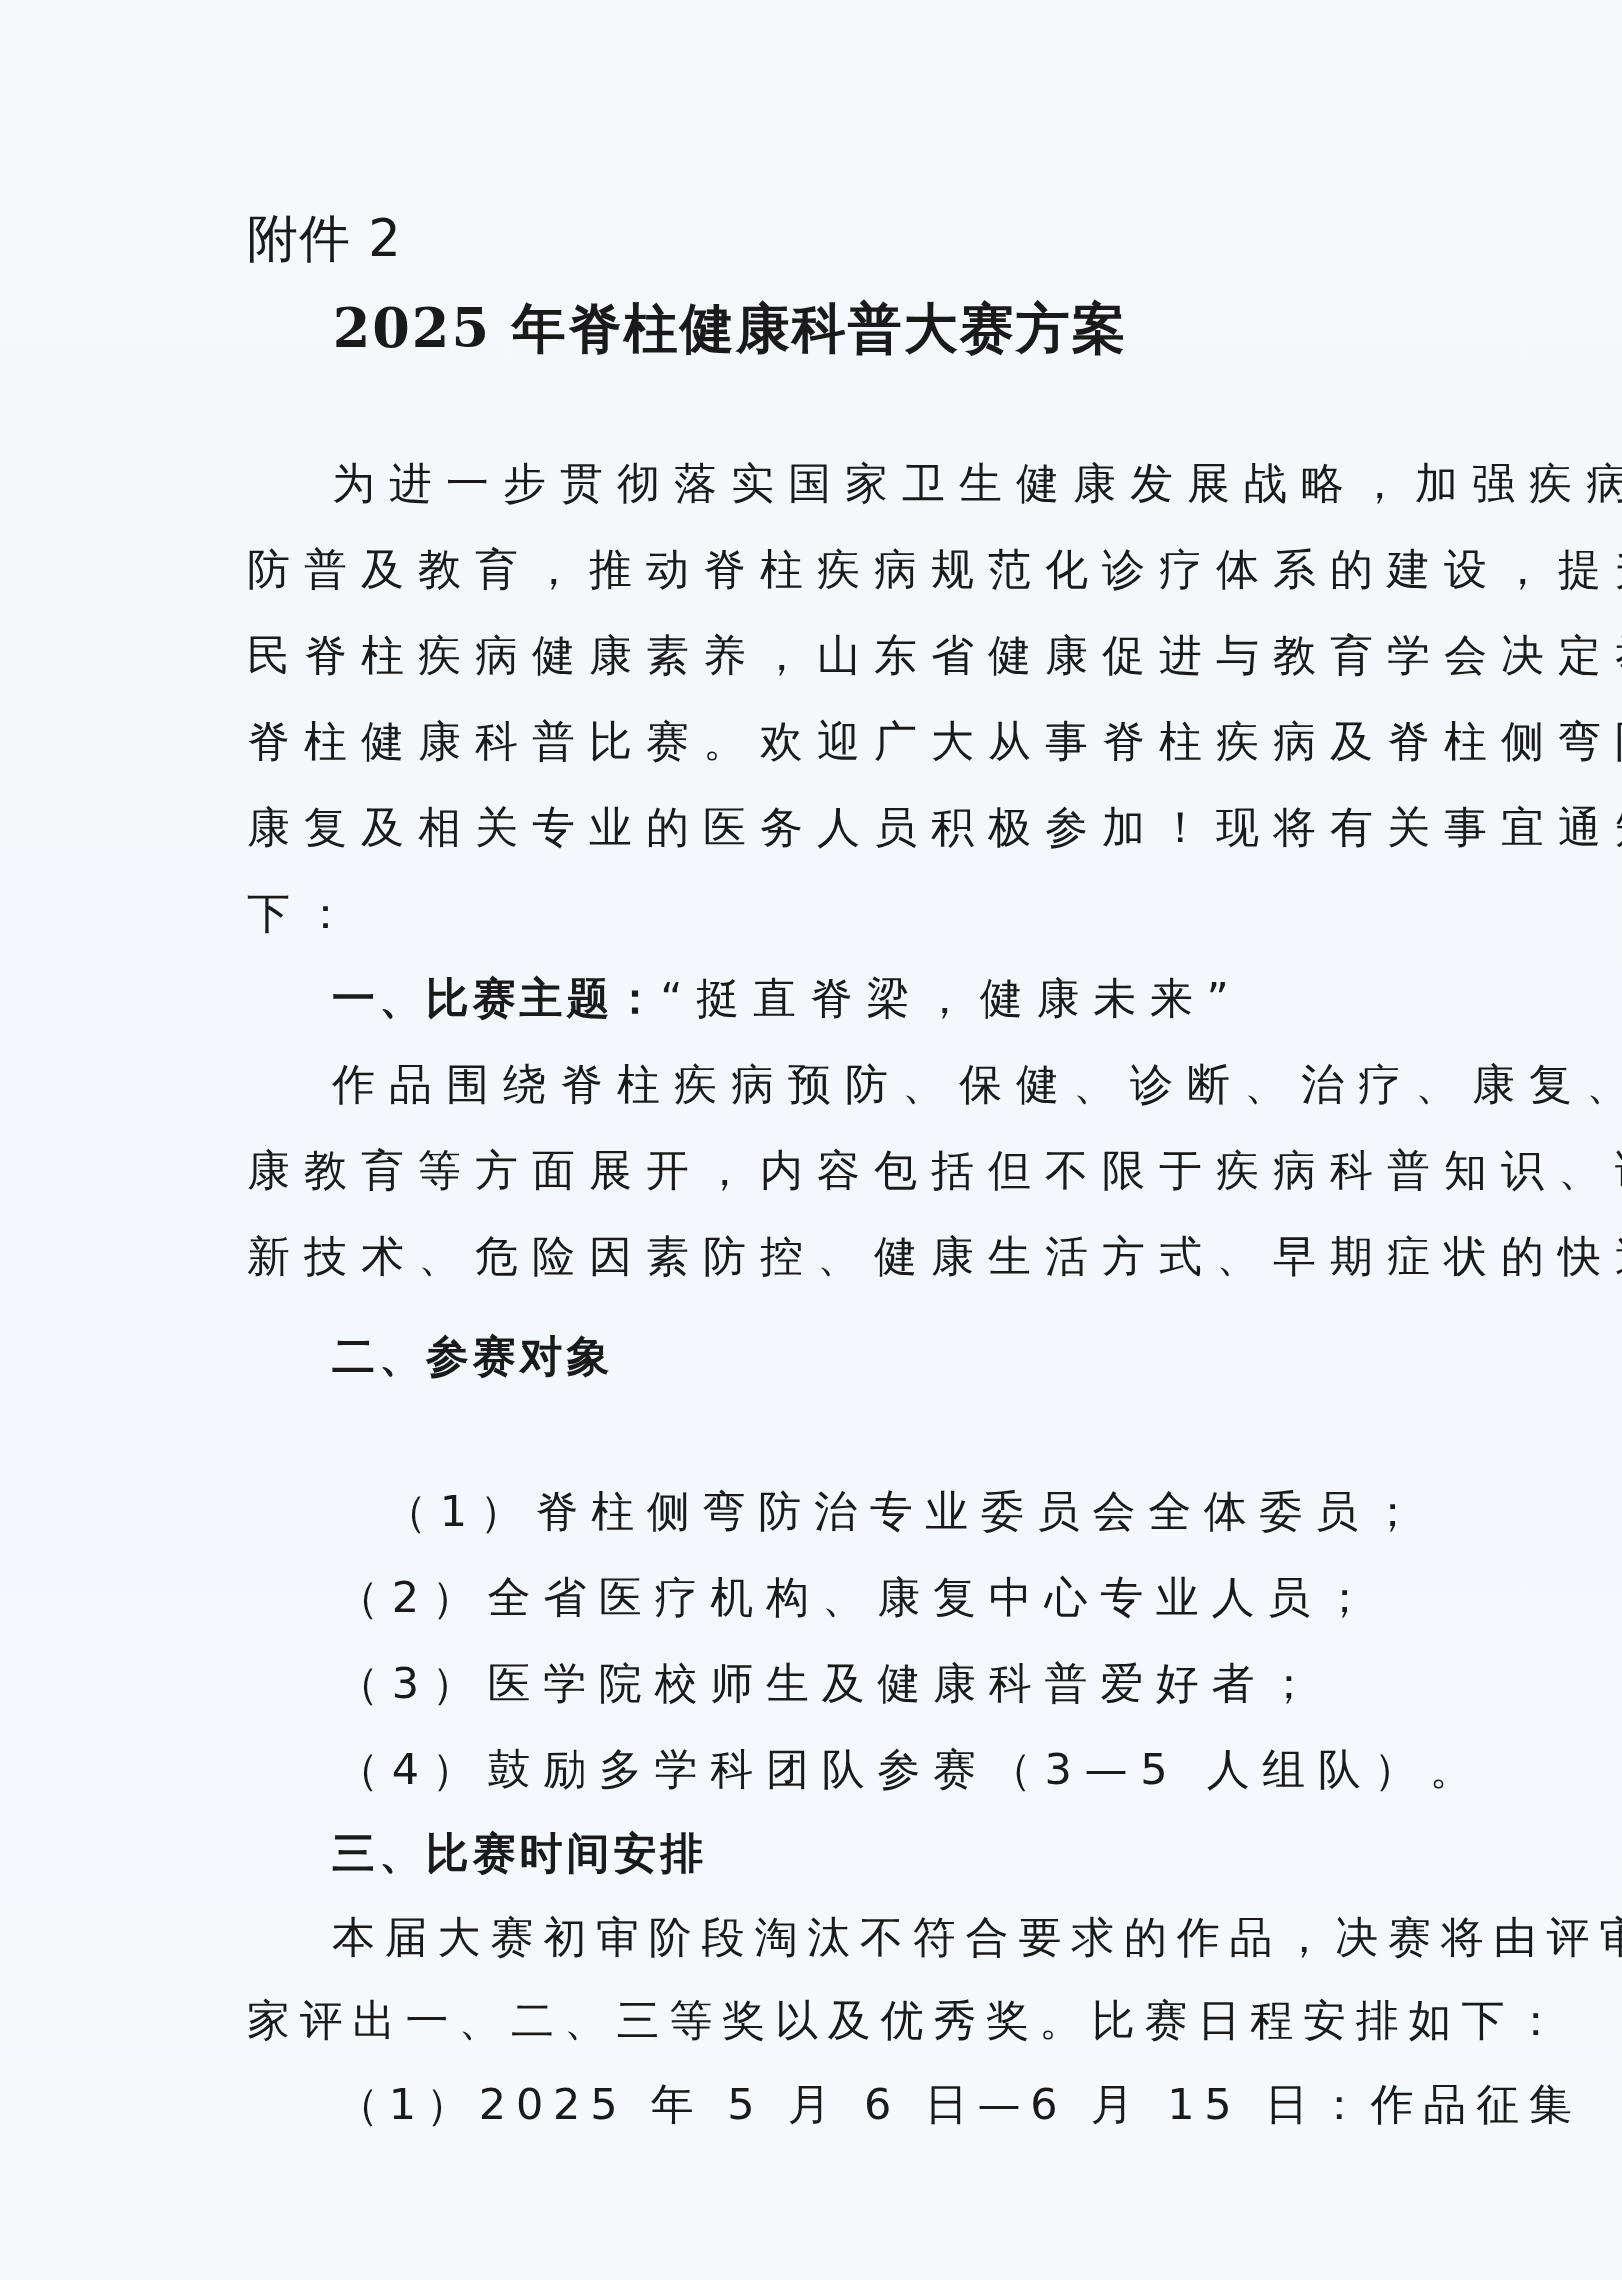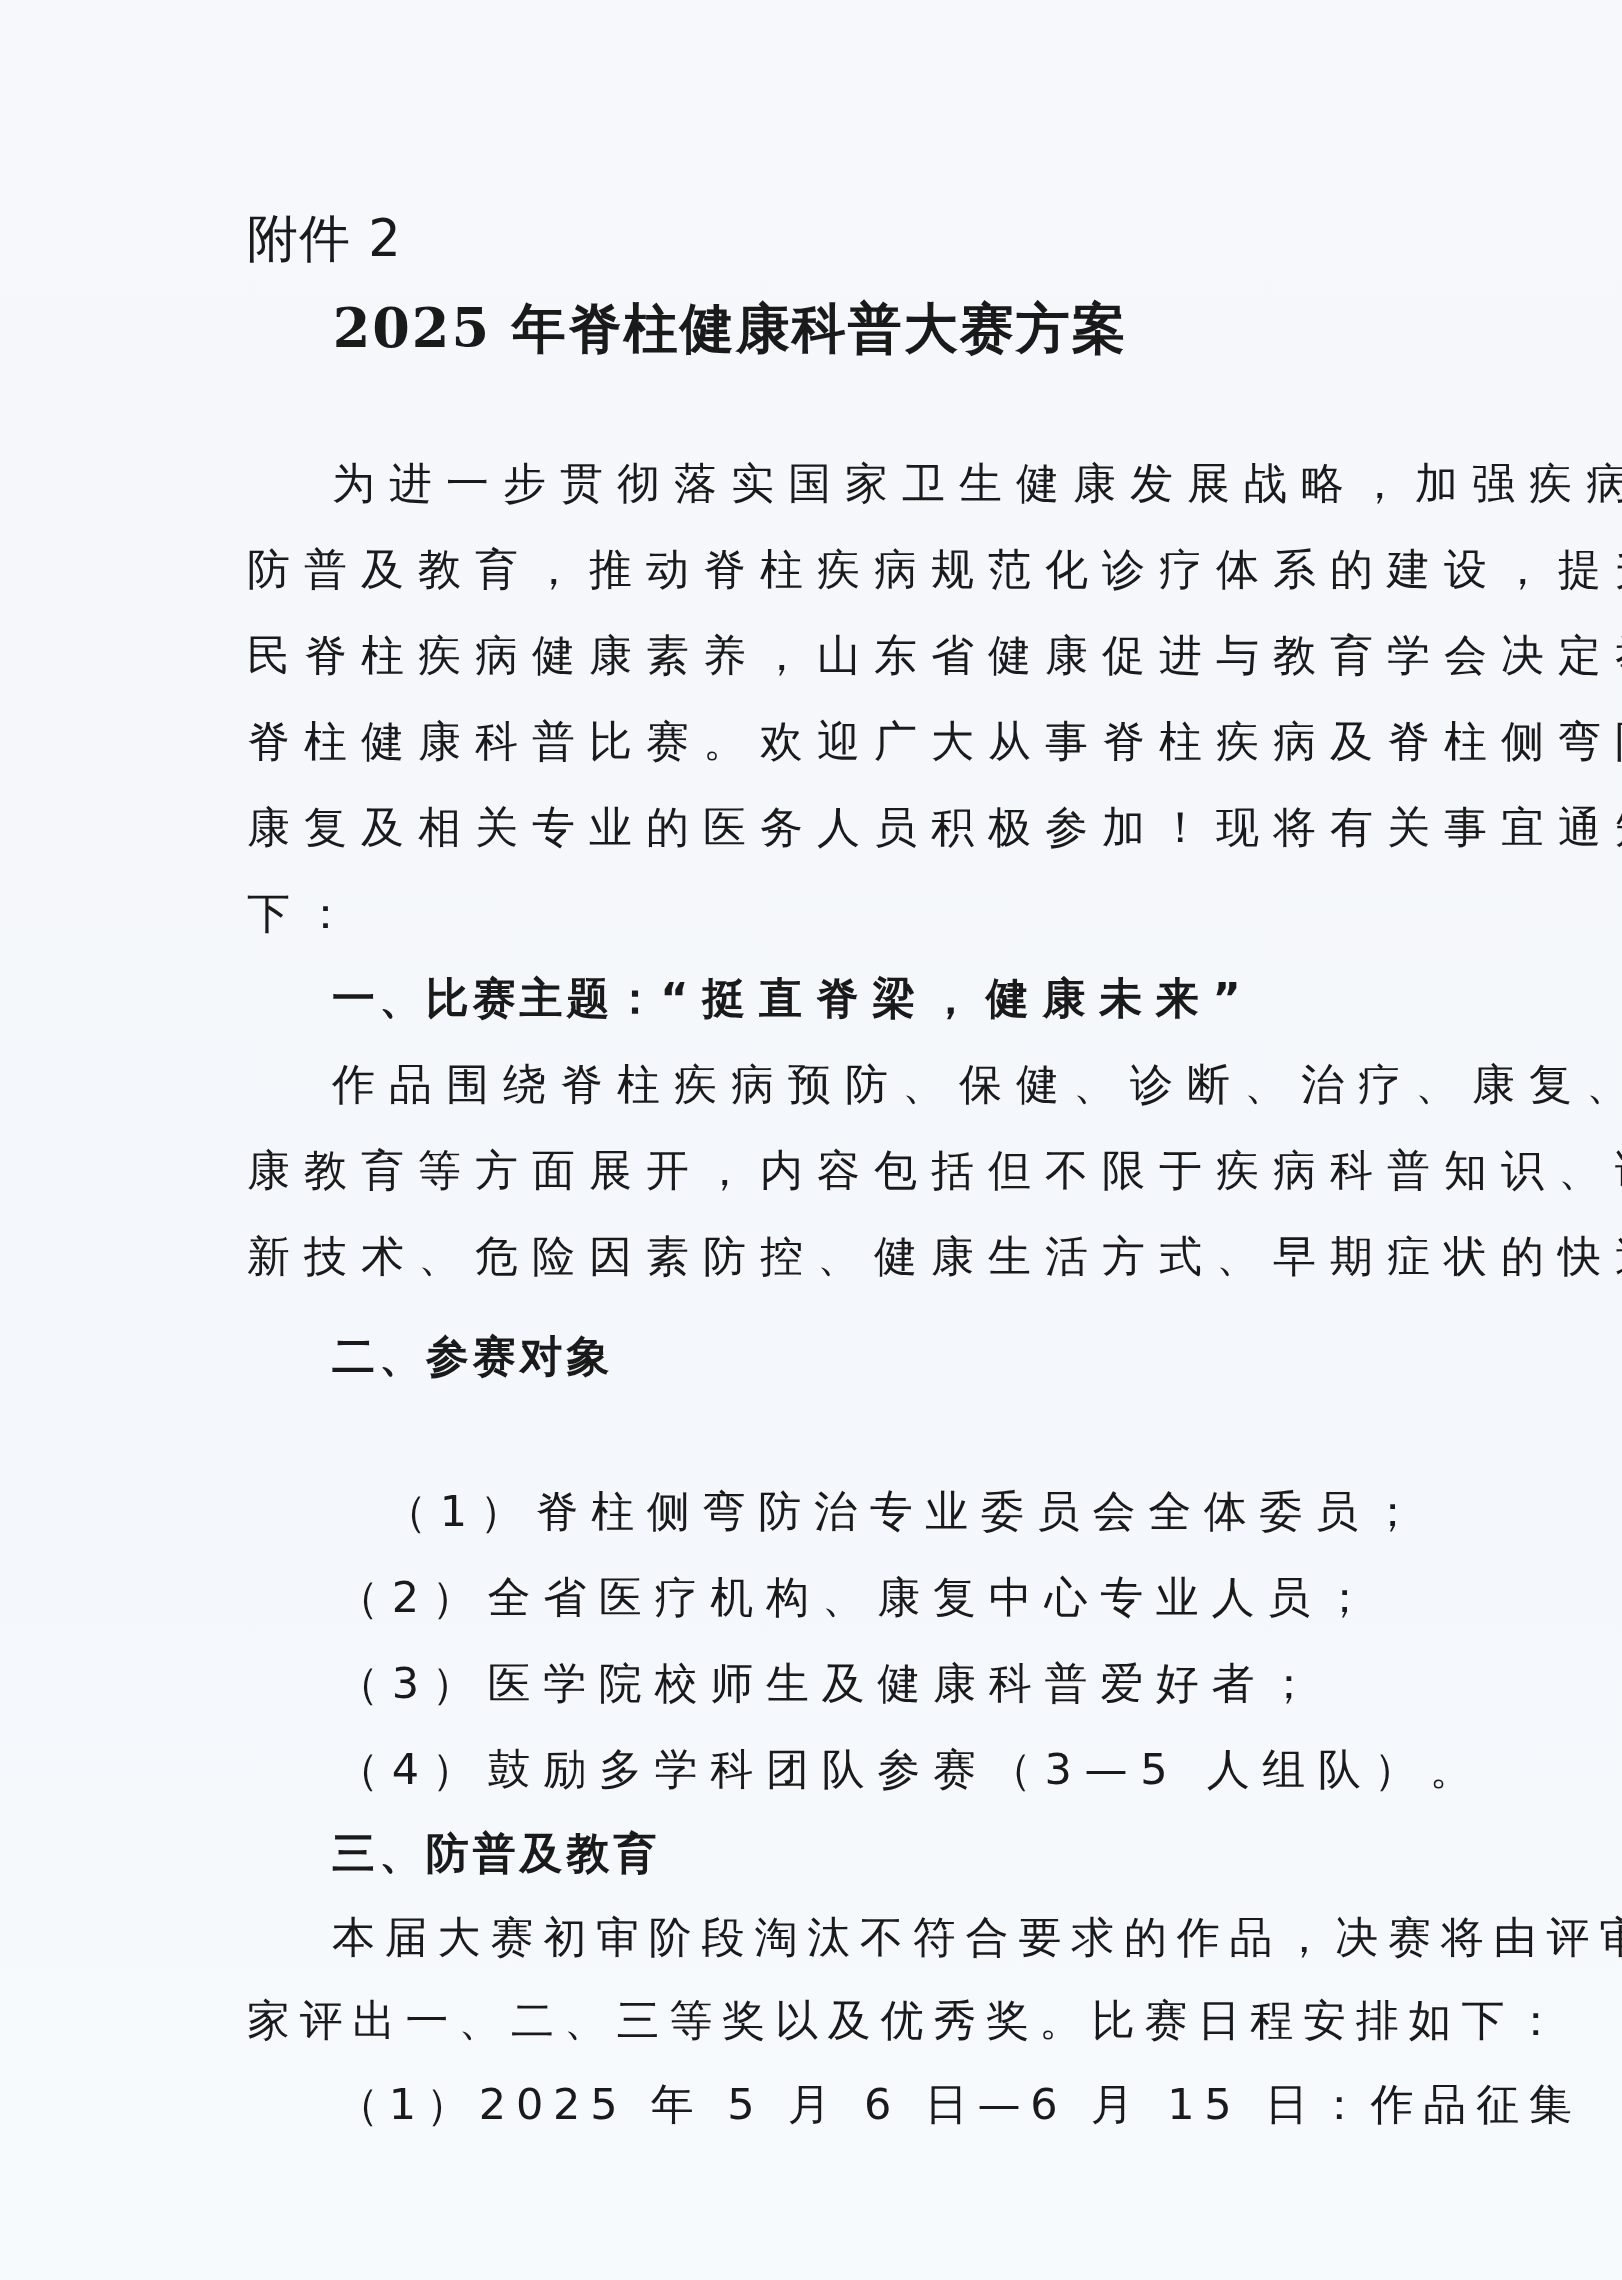--- a/index.html
+++ b/index.html
@@ -56,21 +56,21 @@
     font-family: "DejaVu Sans", sans-serif;
   }
   .line.indent { left: 332px; width: 1048px; }
   .line.heading {
     left: 332px;
     font-weight: bold;
     letter-spacing: 3.9px;
     font-family: "DejaVu Sans", sans-serif;
   }
   .line.heading .heading-rest {
-    font-weight: bold;
+    font-weight: normal;
     letter-spacing: 13.7px;
   }
   .line.list { left: 336px; letter-spacing: 12.7px; }
   .line.tight { letter-spacing: 9.8px; }
 </style>
 </head>
 <body>
 
 <div class="page">
 
@@ -91,19 +91,19 @@
   <div class="line indent" style="top:1055px;">作品围绕脊柱疾病预防、保健、诊断、治疗、康复、健</div>
   <div class="line" style="top:1141px;">康教育等方面展开，内容包括但不限于疾病科普知识、诊疗</div>
   <div class="line" style="top:1227px;">新技术、危险因素防控、健康生活方式、早期症状的快速识</div>
 
   <div class="line heading" style="top:1327px;">二、参赛对象</div>
   <div class="line list" style="top:1482px;margin-left:48px;">（1）脊柱侧弯防治专业委员会全体委员；</div>
   <div class="line list" style="top:1568px;">（2）全省医疗机构、康复中心专业人员；</div>
   <div class="line list" style="top:1654px;">（3）医学院校师生及健康科普爱好者；</div>
   <div class="line list" style="top:1740px;">（4）鼓励多学科团队参赛（3—5 人组队）。</div>
 
-  <div class="line heading" style="top:1824px;">三、防普及教育</div>
+  <div class="line heading" style="top:1824px;">三、比赛时间安排</div>
   <div class="line indent tight" style="top:1908px;">本届大赛初审阶段淘汰不符合要求的作品，决赛将由评审专</div>
   <div class="line tight" style="top:1991px;">家评出一、二、三等奖以及优秀奖。比赛日程安排如下：</div>
   <div class="line list tight" style="top:2075px;">（1）2025 年 5 月 6 日—6 月 15 日：作品征集</div>
 
 </div>
 
 
 </body></html>

